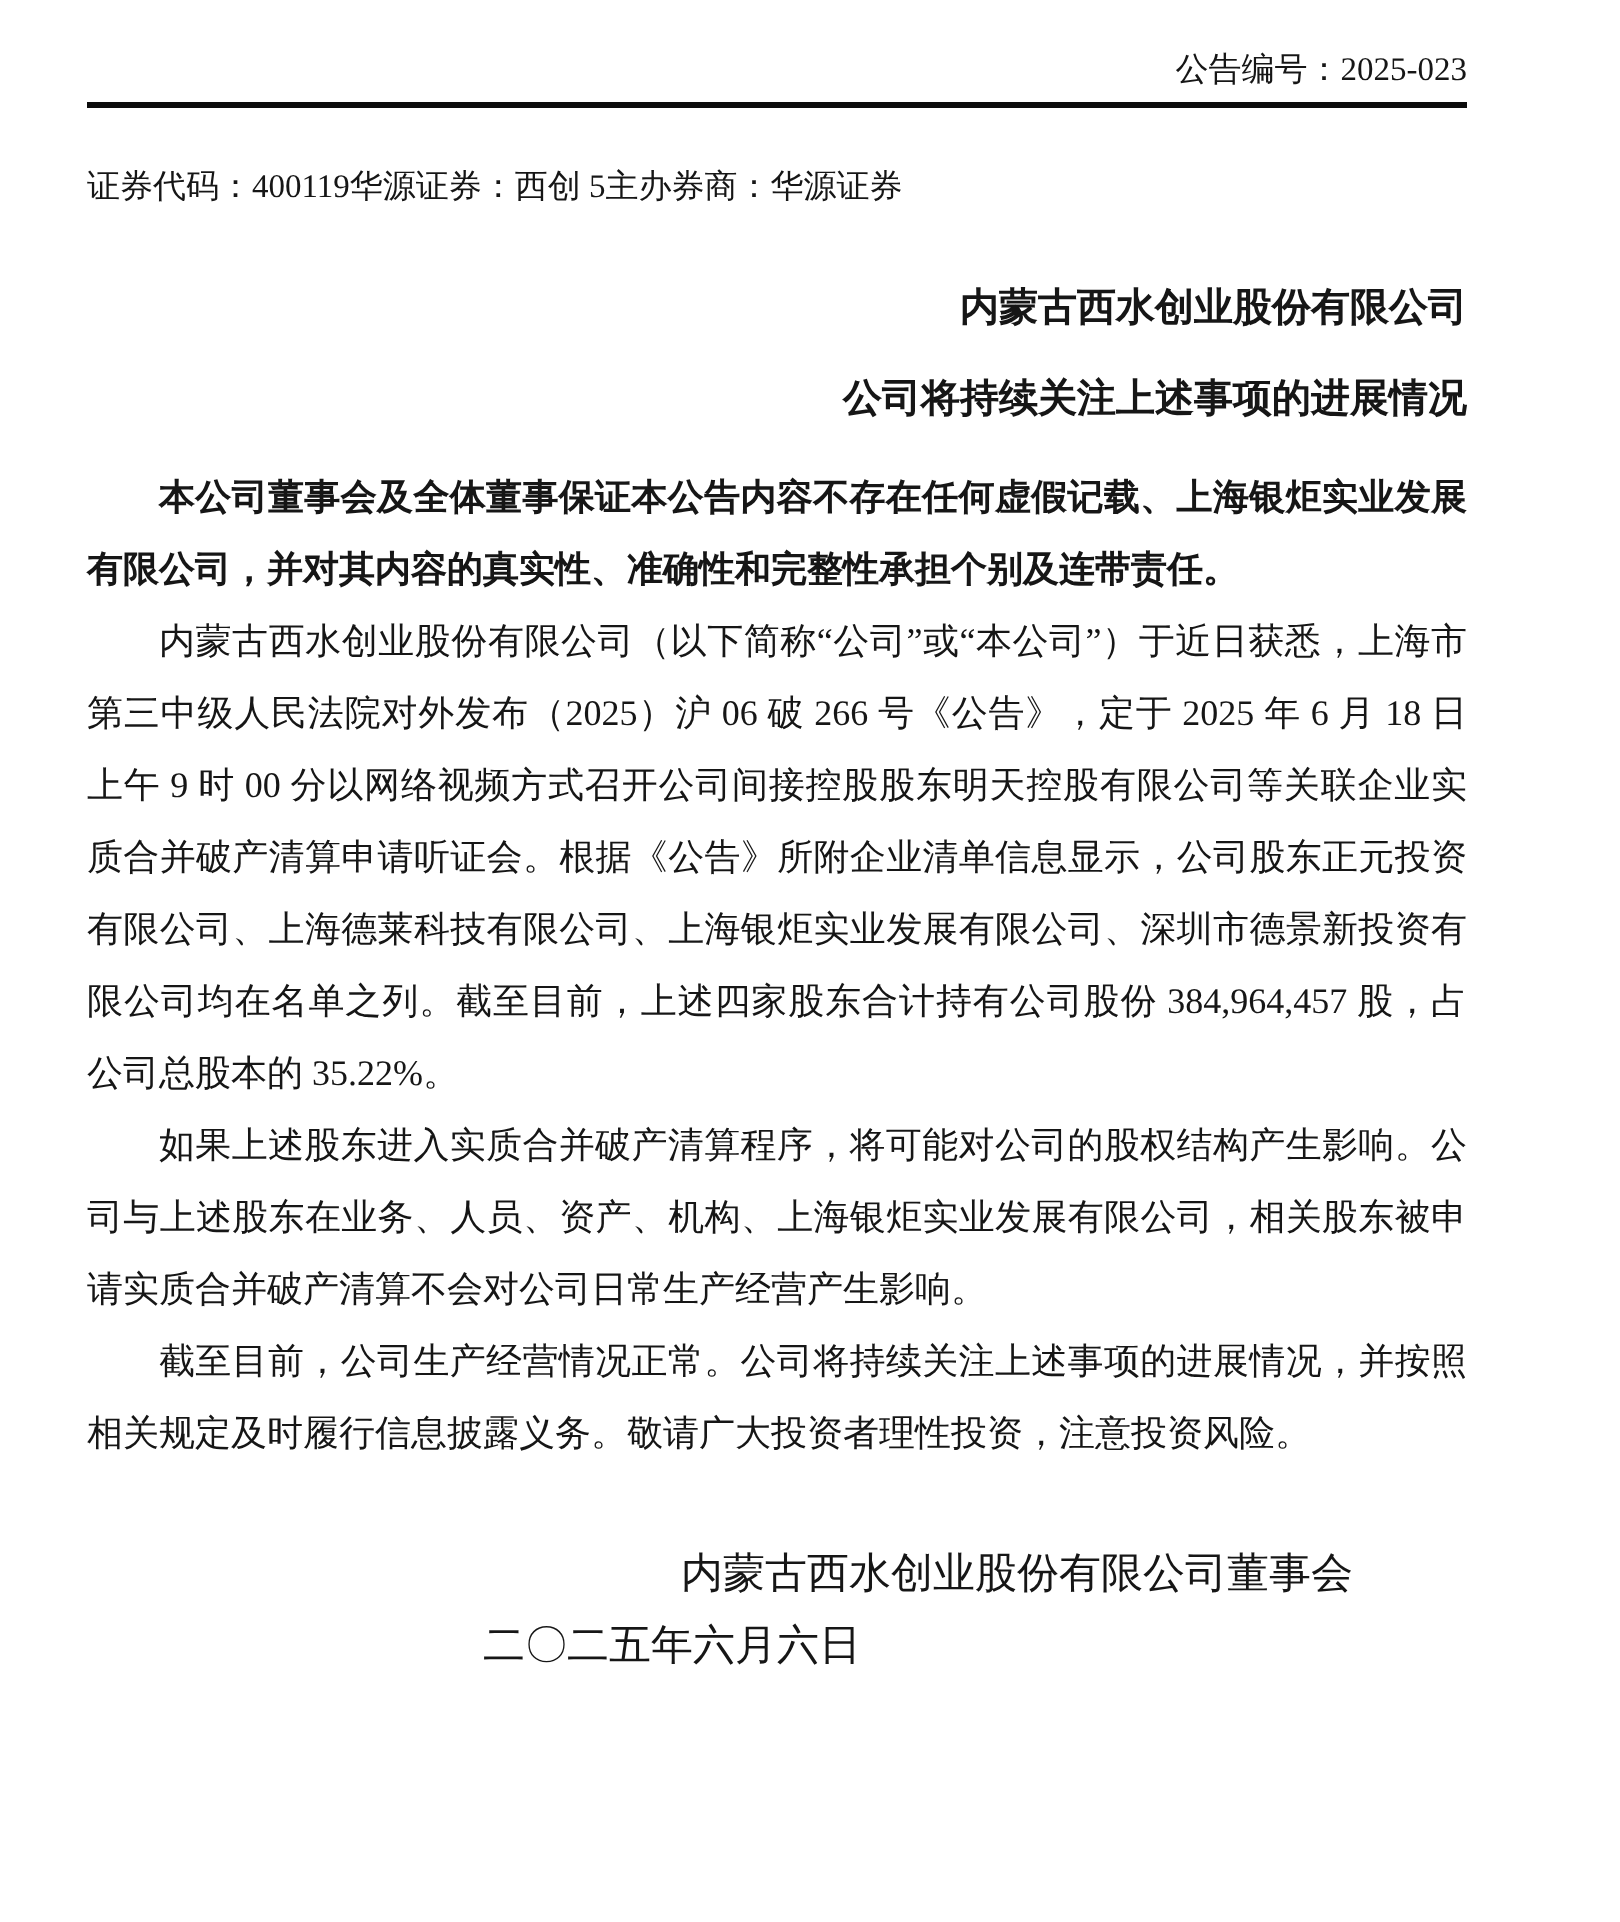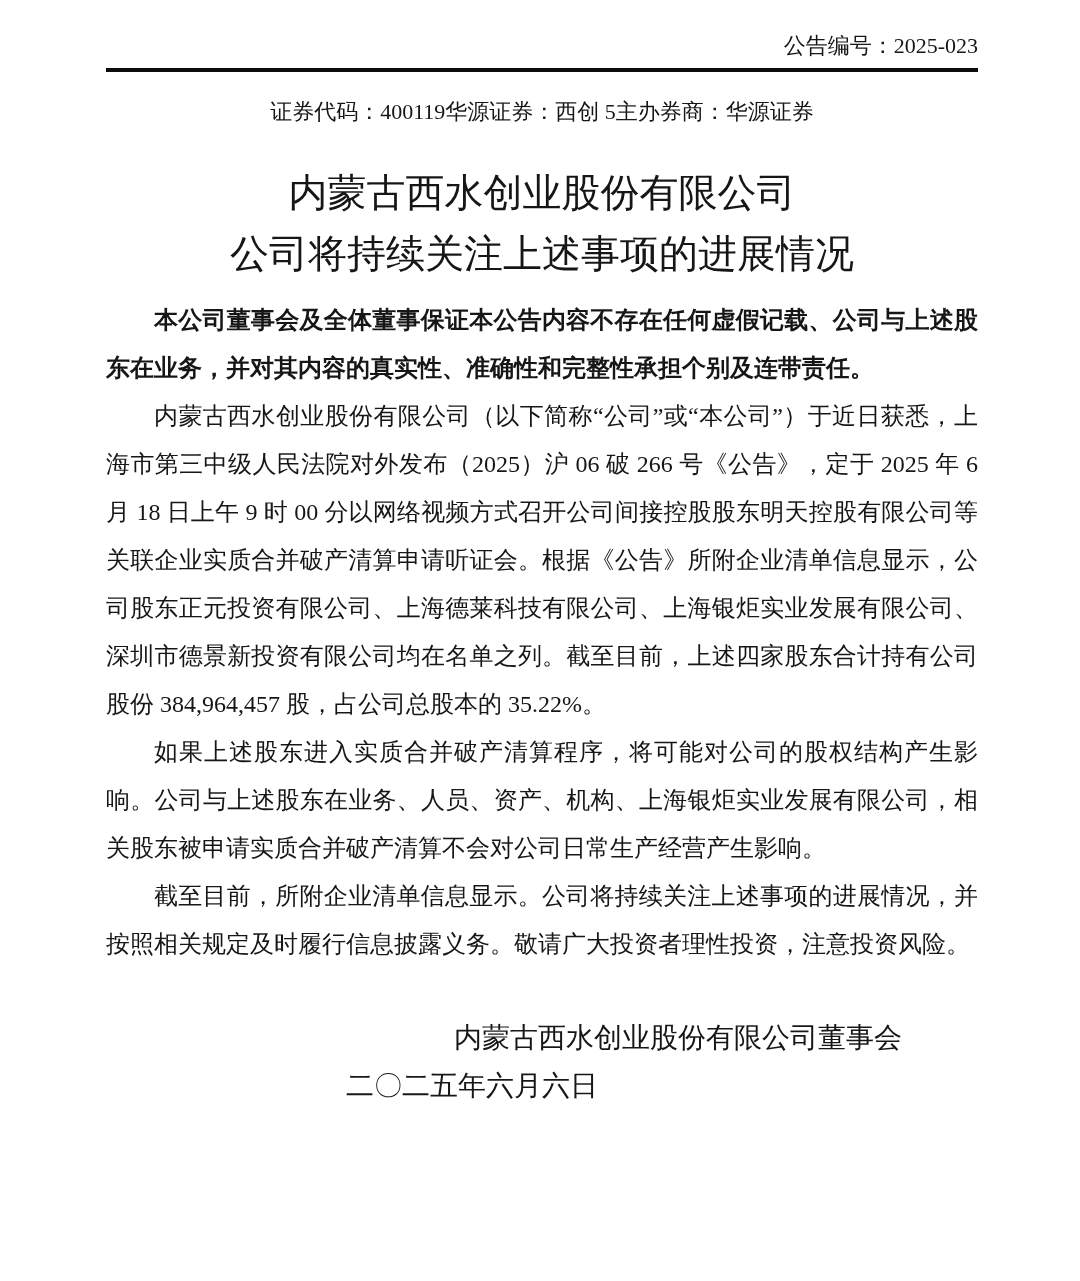--- a/index.html
+++ b/index.html
@@ -5,44 +5,44 @@
   html, body { margin: 0; padding: 0; }
   body {
     width: 1080px; height: 1281px;
     background: #ffffff;
     color: #161616;
     font-family: "Liberation Serif", "DejaVu Serif", serif;
   }
   .page {
     box-sizing: border-box;
     width: 1080px; height: 1281px;
-    padding: 34px 102px 40px 106px;
+    padding: 34px 102px 40px 58px;
     overflow: hidden;
   }
   .announce-row {
     text-align: right;
     font-size: 22px;
     line-height: 24px;
   }
   .rule {
     margin-top: 10px;
     border-bottom: 4px solid #0c0c0c;
   }
   .sec-row {
     display: flex;
-    justify-content: center;
+    justify-content: flex-start;
     align-items: baseline;
-    margin-top: 28px;
+    margin-top: 40px;
     font-size: 22px;
     line-height: 24px;
   }
   .doc-title, .doc-subtitle {
-    text-align: center;
-    font-weight: normal;
-    font-size: 39px;
+    text-align: right;
+    font-weight: bold;
+    font-size: 26px;
     line-height: 33px;
     font-family: "Liberation Sans", "DejaVu Sans", sans-serif;
   }
   .doc-title    { margin-top: 52px; }
   .doc-subtitle { margin-top: 28px; }
   .content {
     margin-top: 26px;
     font-size: 24px;
     line-height: 48px;
     text-align: justify;
@@ -70,24 +70,24 @@
   <div class="sec-row">
     <span><span>证券代码：</span><span>400119</span></span>
     <span><span>华源证券：</span><span>西创 5</span></span>
     <span><span>主办券商：</span><span>华源证券</span></span>
   </div>
 
   <div class="doc-title">内蒙古西水创业股份有限公司</div>
   <div class="doc-subtitle">公司将持续关注上述事项的进展情况</div>
 
   <div class="content">
-    <p class="disclaimer">本公司董事会及全体董事保证本公告内容不存在任何虚假记载、公司与上述股东在业务，并对其内容的真实性、准确性和完整性承担个别及连带责任。</p>
+    <p class="disclaimer">本公司董事会及全体董事保证本公告内容不存在任何虚假记载、上海银炬实业发展有限公司，并对其内容的真实性、准确性和完整性承担个别及连带责任。</p>
     <p>内蒙古西水创业股份有限公司（以下简称“公司”或“本公司”）于近日获悉，上海市第三中级人民法院对外发布（2025）沪 06 破 266 号《公告》，定于 2025 年 6 月 18 日上午 9 时 00 分以网络视频方式召开公司间接控股股东明天控股有限公司等关联企业实质合并破产清算申请听证会。根据《公告》所附企业清单信息显示，公司股东正元投资有限公司、上海德莱科技有限公司、上海银炬实业发展有限公司、深圳市德景新投资有限公司均在名单之列。截至目前，上述四家股东合计持有公司股份 384,964,457 股，占公司总股本的 35.22%。</p>
     <p>如果上述股东进入实质合并破产清算程序，将可能对公司的股权结构产生影响。公司与上述股东在业务、人员、资产、机构、上海银炬实业发展有限公司，相关股东被申请实质合并破产清算不会对公司日常生产经营产生影响。</p>
-    <p>截至目前，所附企业清单信息显示。公司将持续关注上述事项的进展情况，并按照相关规定及时履行信息披露义务。敬请广大投资者理性投资，注意投资风险。</p>
+    <p>截至目前，公司生产经营情况正常。公司将持续关注上述事项的进展情况，并按照相关规定及时履行信息披露义务。敬请广大投资者理性投资，注意投资风险。</p>
   </div>
 
   <div class="signature">
     <div class="sign-line">内蒙古西水创业股份有限公司董事会</div>
     <div class="date-line">二〇二五年六月六日</div>
   </div>
 
 </div>
 
 </body></html>

